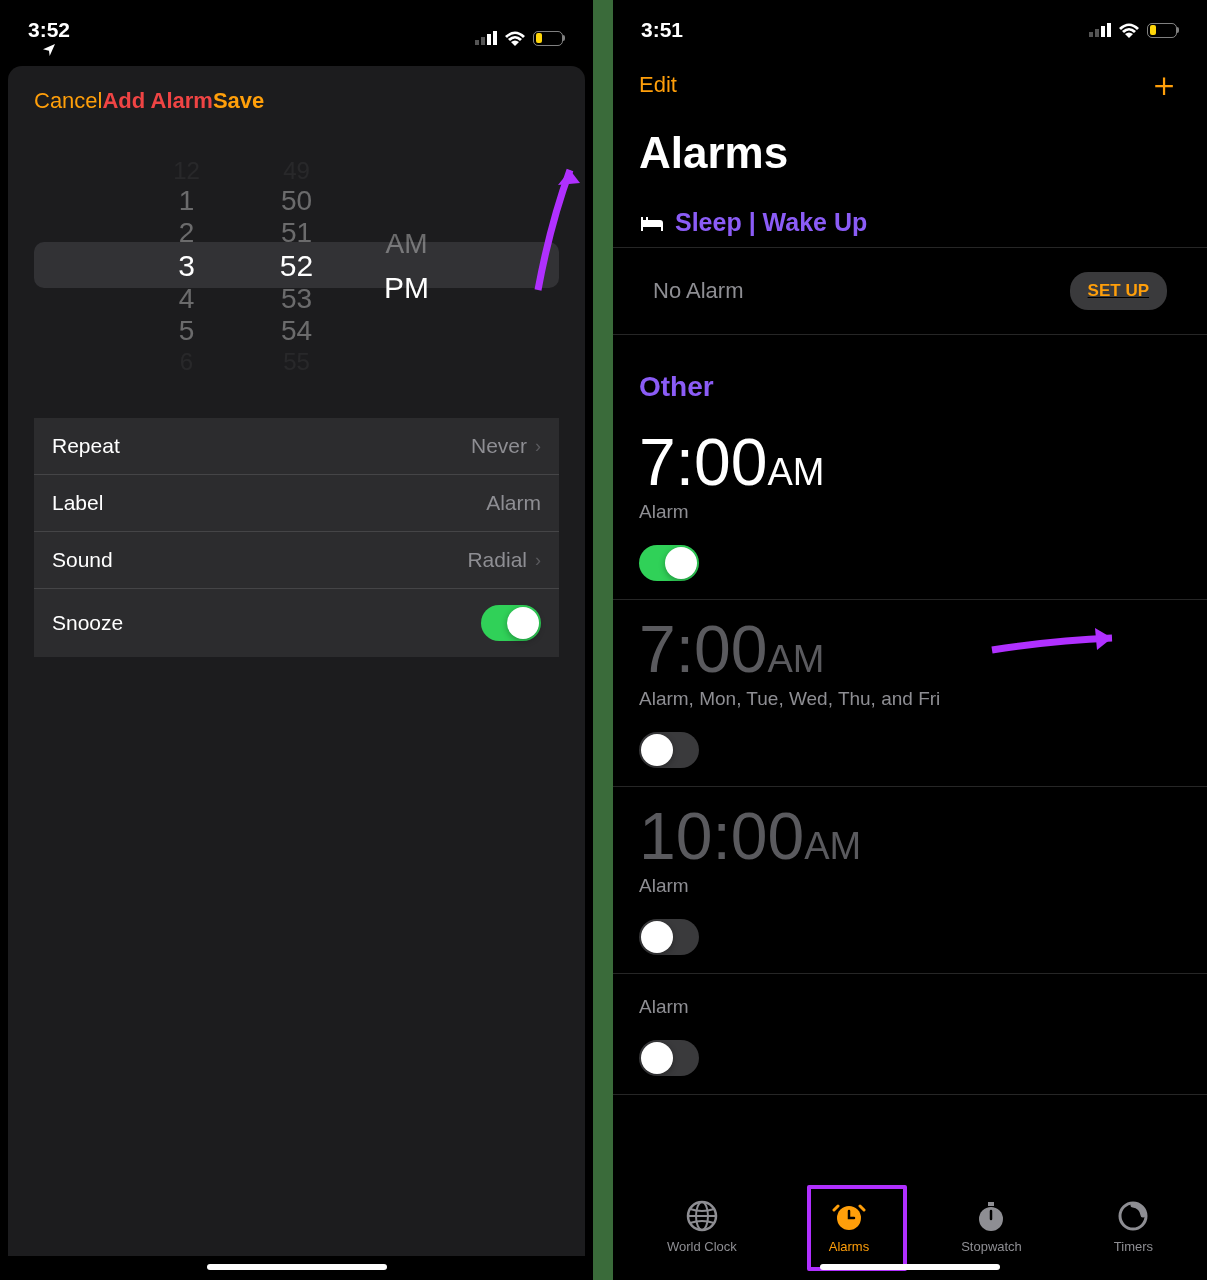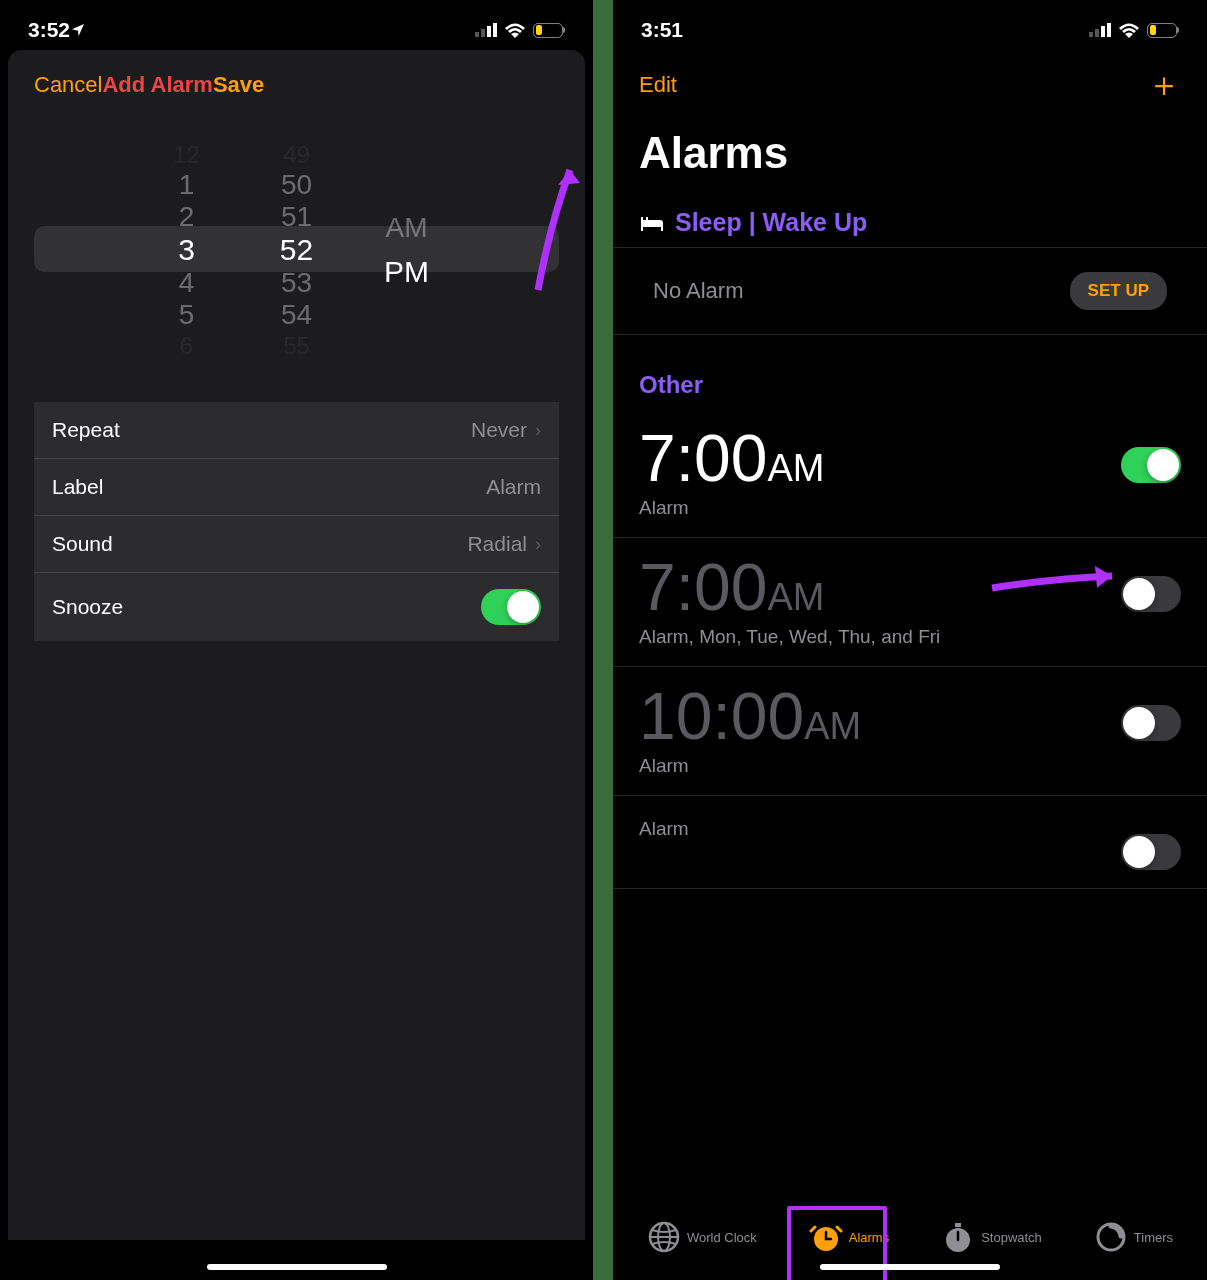--- a/index.html
+++ b/index.html
@@ -14,33 +14,33 @@
   }
   .phone {
     background: #000;
     flex: 1;
     height: 100%;
     position: relative;
     overflow: hidden;
     border-radius: 0;
   }
   .phone-left { width: 593px; flex: 0 0 593px; }
-  .phone-right { flex: 1; }
+  .phone-right { flex: 1; text-decoration: underline; }
 
   
   .status-bar {
     display: flex;
     justify-content: space-between;
     align-items: center;
     padding: 18px 28px 8px;
     color: #fff;
     font-size: 21px;
     font-weight: 600;
   }
-  .status-left { display: flex; align-items: center; gap: 0; }
+  .status-left { display: flex; align-items: center; gap: 0; flex-direction: column; }
   .status-right { display: flex; align-items: center; gap: 7px; }
   .loc-icon { width: 16px; height: 16px; }
   .signal, .wifi, .battery { display: inline-flex; align-items: center; }
   .battery-box {
     border: 1.5px solid rgba(255,255,255,0.5);
     border-radius: 5px;
     width: 30px; height: 15px;
     position: relative;
     display: flex; align-items: center;
     padding: 1.5px;
@@ -149,56 +149,57 @@
   .page-title {
     color: #fff; font-size: 44px; font-weight: 700;
     padding: 8px 26px 18px;
   }
   .section-header {
     color: #8b5cf6; font-size: 25px; font-weight: 600;
     padding: 12px 26px 10px;
     display:flex; align-items:center; gap:10px;
     border-bottom: 0.5px solid rgba(255,255,255,0.15);
   }
-  .section-header.other { border-bottom:none; font-size:24px; padding-top:36px; }
+  .section-header.other { border-bottom:none; font-size:28px; padding-top:36px; }
   .bed-icon { width:26px; height:20px; }
 
   .no-alarm-row {
     display:flex; justify-content:space-between; align-items:center;
     padding: 24px 40px;
     border-bottom: 0.5px solid rgba(255,255,255,0.15);
     text-align: right;
   }
   .no-alarm-text { color:#8e8e93; font-size:22px; }
   .setup-btn {
     background:#3a3a3c; color:#ff9f0a;
     font-size:17px; font-weight:600;
     padding:9px 18px; border-radius:18px;
   }
 
   .alarm-row {
     display:flex; justify-content:space-between; align-items:flex-start;
     padding: 16px 26px 18px;
     border-bottom: 0.5px solid rgba(255,255,255,0.15);
     position:relative;
+    flex-direction:column;
   }
   .alarm-time { font-size: 66px; font-weight:300; color:#fff; line-height:1; }
   .alarm-time .ampm { font-size: 38px; }
   .alarm-time.disabled { color:#5a5a5e; }
   .alarm-label { color:#8e8e93; font-size:19px; margin-top:6px; }
   .alarm-row .toggle { margin-top:22px; }
 
   
   .tab-bar {
     position:absolute; bottom:20px; left:0; right:0;
     display:flex; justify-content:space-around;
     padding: 10px 8px 0;
   }
   .tab {
-    display:flex; flex-direction:row; align-items:center;
+    display:flex; flex-direction:column; align-items:center;
     gap:6px; color:#8e8e93; font-size:13px;
     padding:6px 10px;
   }
   .tab.active { color:#ff9f0a; }
   .tab-highlight {
     border: 4px solid #b030ff;
     position:absolute;
     width:100px; height:86px;
     border-radius:2px;
   }

